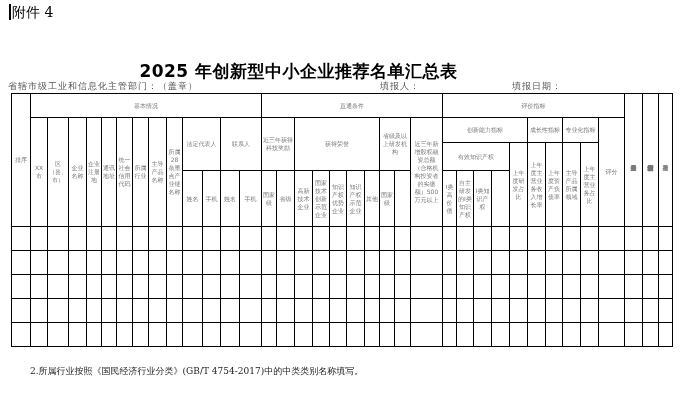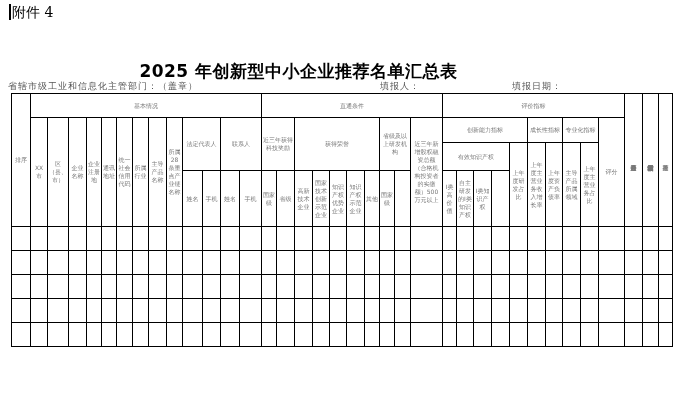--- a/index.html
+++ b/index.html
@@ -325,13 +325,14 @@
         <td></td>
         <td></td>
         <td></td>
         <td></td>
         <td></td>
       </tr>
     </tbody>
 </table>
 
 <div class="notes">
+  <div class="n2">2.所属行业按照《国民经济行业分类》(GB/T 4754-2017)中的中类类别名称填写。</div>
 </div>
 
 </body></html>

